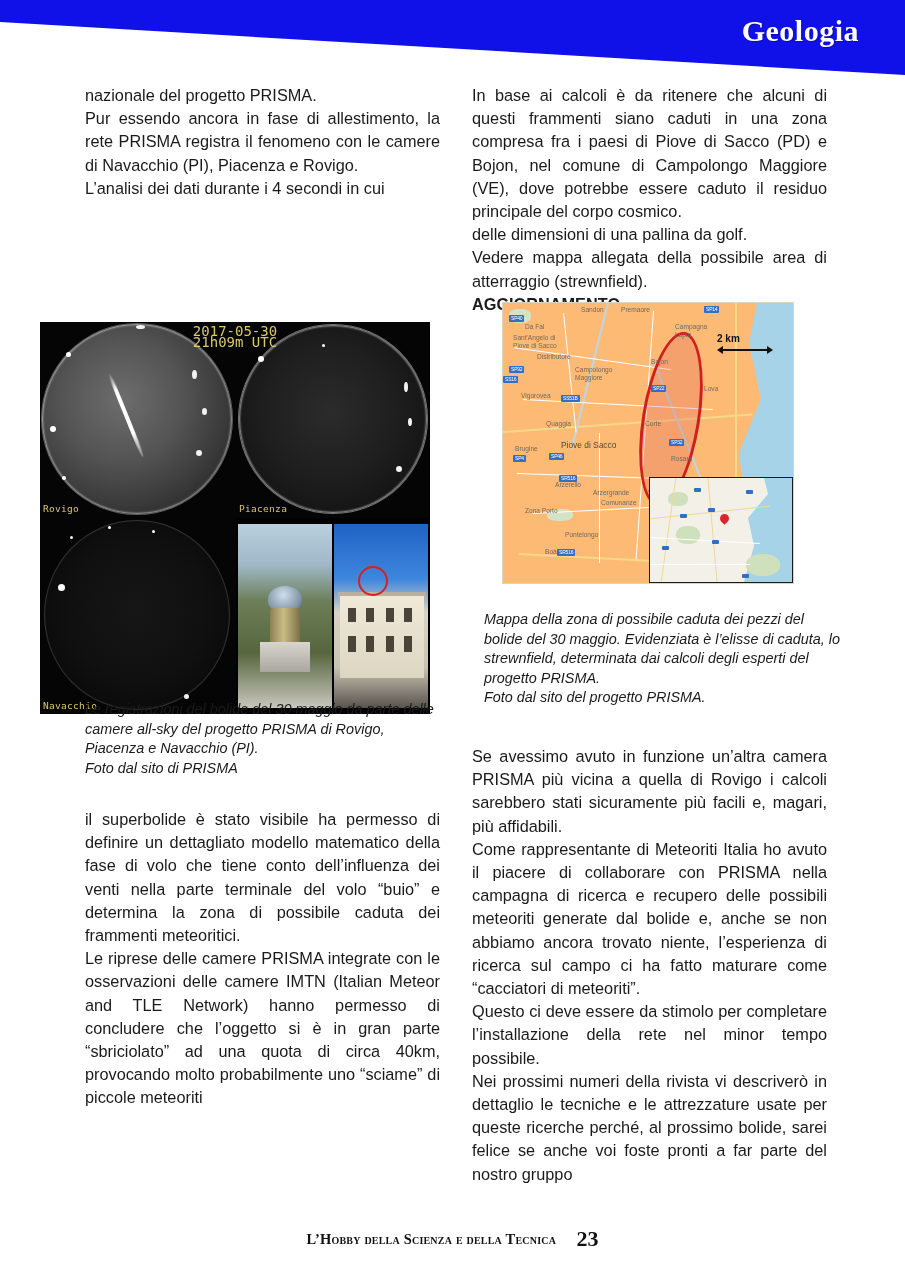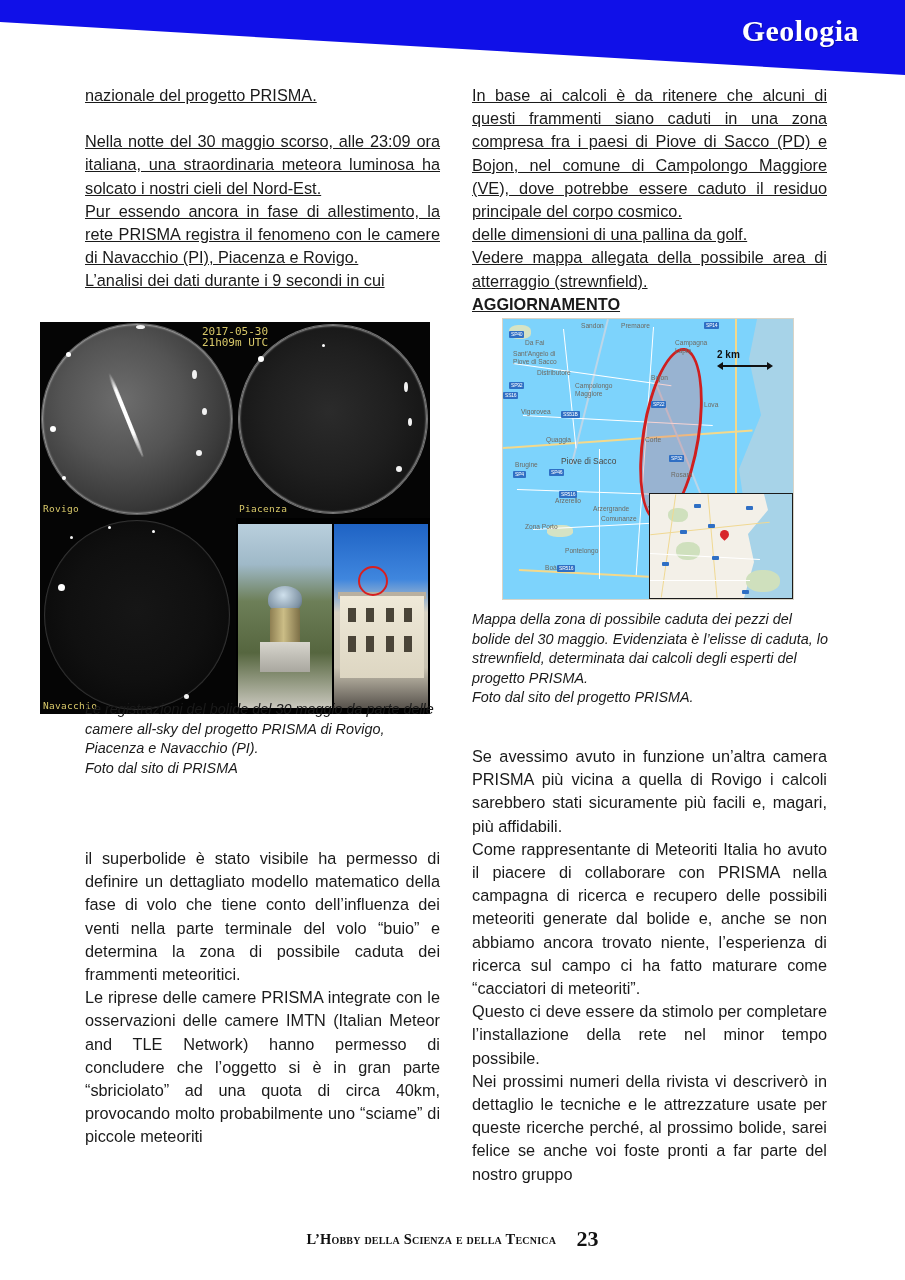--- a/index.html
+++ b/index.html
@@ -42,21 +42,20 @@
     color: #ffffff;
     letter-spacing: 0.5px;
     text-shadow: 1px 1px 0 rgba(0,0,0,0.25);
   }
 
   
   .col {
     position: absolute;
     top: 84px;
     width: 355px;
-    text-decoration: underline;
   }
   .col-left  { left: 85px; }
   .col-right { left: 472px; }
 
   p.body {
     margin: 0 0 0 0;
     font-size: 16.3px;
     line-height: 23.2px;
     text-align: justify;
     text-justify: inter-word;
@@ -142,21 +141,21 @@
     font-size: 9.5px;
     color: #d9c96a;
     letter-spacing: 0.3px;
   }
   .stamp {
     position: absolute;
     left: 50%;
     transform: translateX(-50%);
     top: 4px;
     font-family: "DejaVu Sans Mono", "Liberation Mono", monospace;
-    font-size: 11px;
+    font-size: 14px;
     line-height: 11px;
     color: #d9c96a;
     text-align: center;
     white-space: pre-line;
   }
 
   
   .photo-pair { position: absolute; left: 196px; top: 196px; width: 194px; height: 196px; background:#000; }
   .ph { position: absolute; top: 6px; height: 184px; overflow: hidden; }
   .ph-dome-cam { left: 2px; width: 94px;
@@ -189,24 +188,24 @@
   .red-circle {
     position: absolute;
     border: 2.5px solid #d81f1f;
     border-radius: 50%;
   }
 
   
   .figure-map {
     position: absolute;
     left: 502px;
-    top: 318px;
+    top: 302px;
     width: 290px;
     height: 280px;
-    background: #7dd3fc;
+    background: #fdba74;
     border: 1px solid #d8d4c7;
     overflow: hidden;
   }
   .water {
     position: absolute;
     right: 0; top: 0;
     width: 62px; height: 280px;
     background: #a7d3e8;
     clip-path: polygon(26px 0, 62px 0, 62px 280px, 6px 280px, 16px 205px, 8px 150px, 30px 96px, 18px 40px);
   }
@@ -322,23 +321,22 @@
 </head>
 <body>
 
 <div class="banner">
   <div class="banner-shape"></div>
   <div class="banner-title">Geologia</div>
 </div>
 
 <div class="col col-left">
   <p class="body lastline-left">nazionale del progetto PRISMA.</p>
-  <p class="body gap">Nella notte del 30 maggio scorso, alle 23:09 ora italiana, una straordinaria meteora luminosa ha solcato i nostri cieli del Nord-Est.</p>
   <p class="body">Pur essendo ancora in fase di allestimento, la rete PRISMA registra il fenomeno con le camere di Navacchio (PI), Piacenza e Rovigo.</p>
-  <p class="body">L’analisi dei dati durante i 9 secondi in cui</p>
+  <p class="body">L’analisi dei dati durante i 4 secondi in cui</p>
 </div>
 
 <div class="figure-photo">
 
   <div class="sky p-piacenza">
     <div class="dome"></div>
     <div class="star" style="left:22px;top:34px;width:6px;height:6px;"></div>
     <div class="star" style="left:86px;top:22px;width:3px;height:3px;"></div>
     <div class="arcdot" style="left:168px;top:60px;width:4px;height:10px;"></div>
     <div class="arcdot" style="left:172px;top:96px;width:4px;height:8px;"></div>
@@ -392,21 +390,21 @@
 
   <div class="stamp"><span>2017-05-30</span>
 <span>21h09m UTC</span></div>
 </div>
 
 <div style="position:absolute;left:85px;top:700px;width:360px;">
   <p class="caption">Le registrazioni del bolide del 30 maggio da parte delle camere all-sky del progetto PRISMA di Rovigo, Piacenza e Navacchio (PI).</p>
   <p class="caption">Foto dal sito di PRISMA</p>
 </div>
 
-<div style="position:absolute;left:85px;top:808px;width:355px;margin-top:39px;">
+<div style="position:absolute;left:85px;top:808px;width:355px;">
   <p class="body">il superbolide è stato visibile ha permesso di definire un dettagliato modello matematico della fase di volo che tiene conto dell’influenza dei venti nella parte terminale del volo “buio” e determina la zona di possibile caduta dei frammenti meteoritici.</p>
   <p class="body">Le riprese delle camere PRISMA integrate con le osservazioni delle camere IMTN (Italian Meteor and TLE Network) hanno permesso di concludere che l’oggetto si è in gran parte “sbriciolato” ad una quota di circa 40km, provocando molto probabilmente uno “sciame” di piccole meteoriti</p>
 </div>
 
 <div class="col col-right">
   <p class="body">In base ai calcoli è da ritenere che alcuni di questi frammenti siano caduti in una zona compresa fra i paesi di Piove di Sacco (PD) e Bojon, nel comune di Campolongo Maggiore (VE), dove potrebbe essere caduto il residuo principale del corpo cosmico.</p>
   <p class="body lastline-left">delle dimensioni di una pallina da golf.</p>
   <p class="body">Vedere mappa allegata della possibile area di atterraggio (strewnfield).</p>
   <p class="heading-bold">AGGIORNAMENTO</p>
 </div>
@@ -496,21 +494,21 @@
     <div class="inset-badge" style="left:96px;top:12px;"></div>
     <div class="inset-badge" style="left:30px;top:36px;"></div>
     <div class="inset-badge" style="left:58px;top:30px;"></div>
     <div class="inset-badge" style="left:12px;top:68px;"></div>
     <div class="inset-badge" style="left:62px;top:62px;"></div>
     <div class="inset-badge" style="left:92px;top:96px;"></div>
     <div class="pin"></div>
   </div>
 </div>
 
-<div style="position:absolute;left:472px;top:610px;width:360px;">
+<div style="position:absolute;left:484px;top:610px;width:360px;">
   <p class="caption">Mappa della zona di possibile caduta dei pezzi del bolide del 30 maggio. Evidenziata è l’elisse di caduta, lo strewnfield, determinata dai calcoli degli esperti del progetto PRISMA.</p>
   <p class="caption">Foto dal sito del progetto PRISMA.</p>
 </div>
 
 <div style="position:absolute;left:472px;top:745px;width:355px;">
   <p class="body">Se avessimo avuto in funzione un’altra camera PRISMA più vicina a quella di Rovigo i calcoli sarebbero stati sicuramente più facili e, magari, più affidabili.</p>
   <p class="body">Come rappresentante di Meteoriti Italia ho avuto il piacere di collaborare con PRISMA nella campagna di ricerca e recupero delle possibili meteoriti generate dal bolide e, anche se non abbiamo ancora trovato niente, l’esperienza di ricerca sul campo ci ha fatto maturare come “cacciatori di meteoriti”.</p>
   <p class="body">Questo ci deve essere da stimolo per completare l’installazione della rete nel minor tempo possibile.</p>
   <p class="body">Nei prossimi numeri della rivista vi descriverò in dettaglio le tecniche e le attrezzature usate per queste ricerche perché, al prossimo bolide, sarei felice se anche voi foste pronti a far parte del nostro gruppo</p>
 </div>

